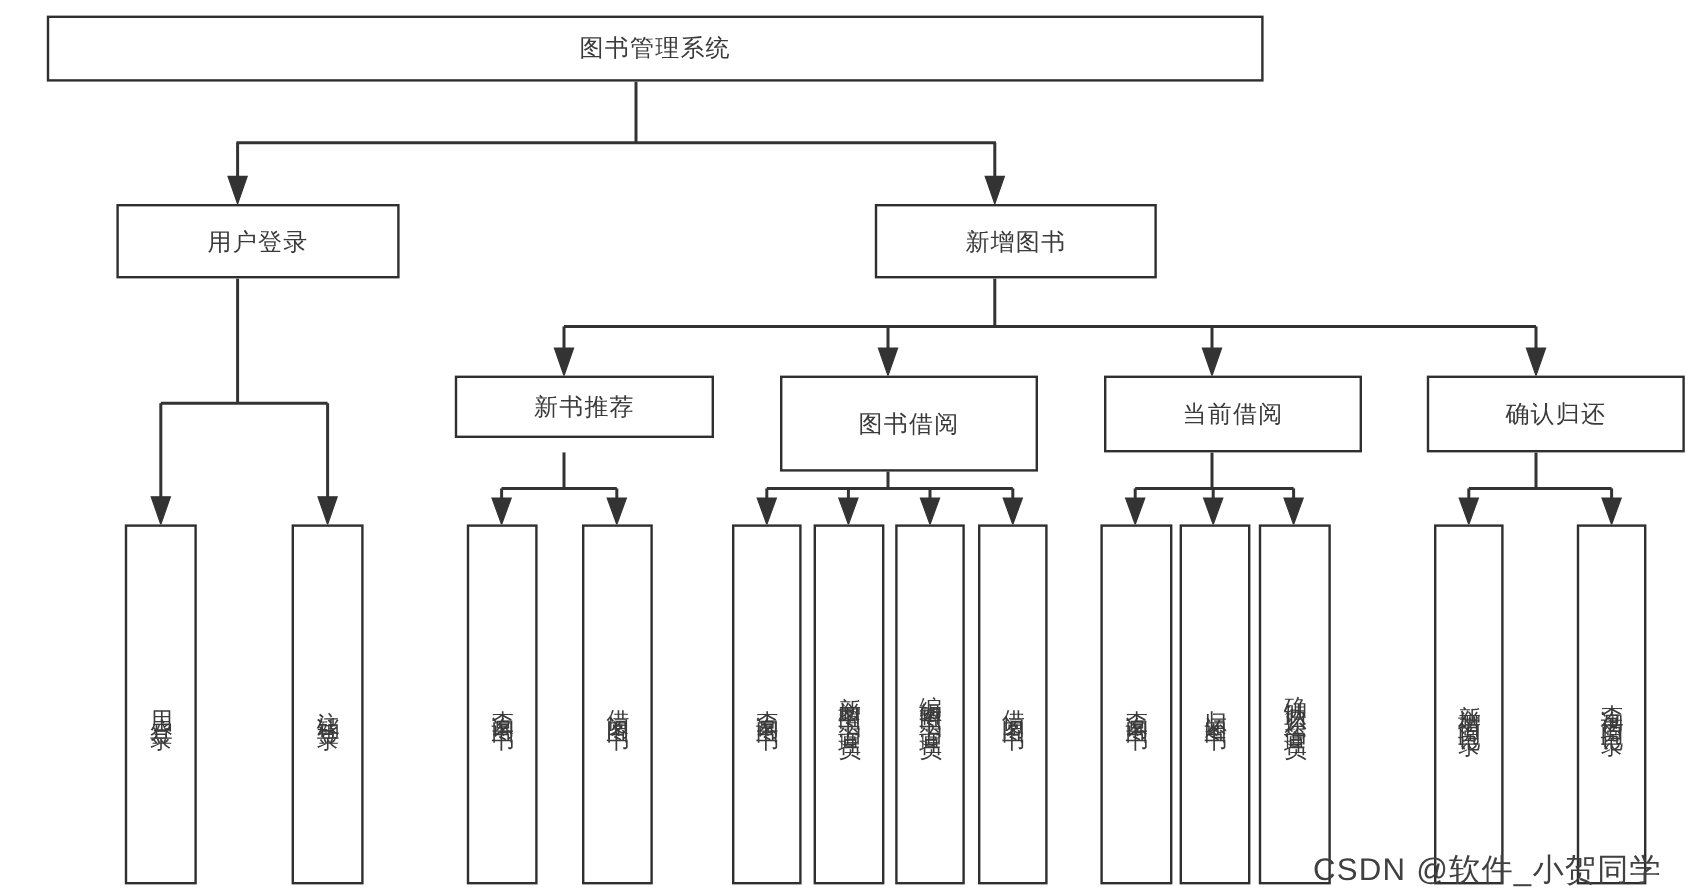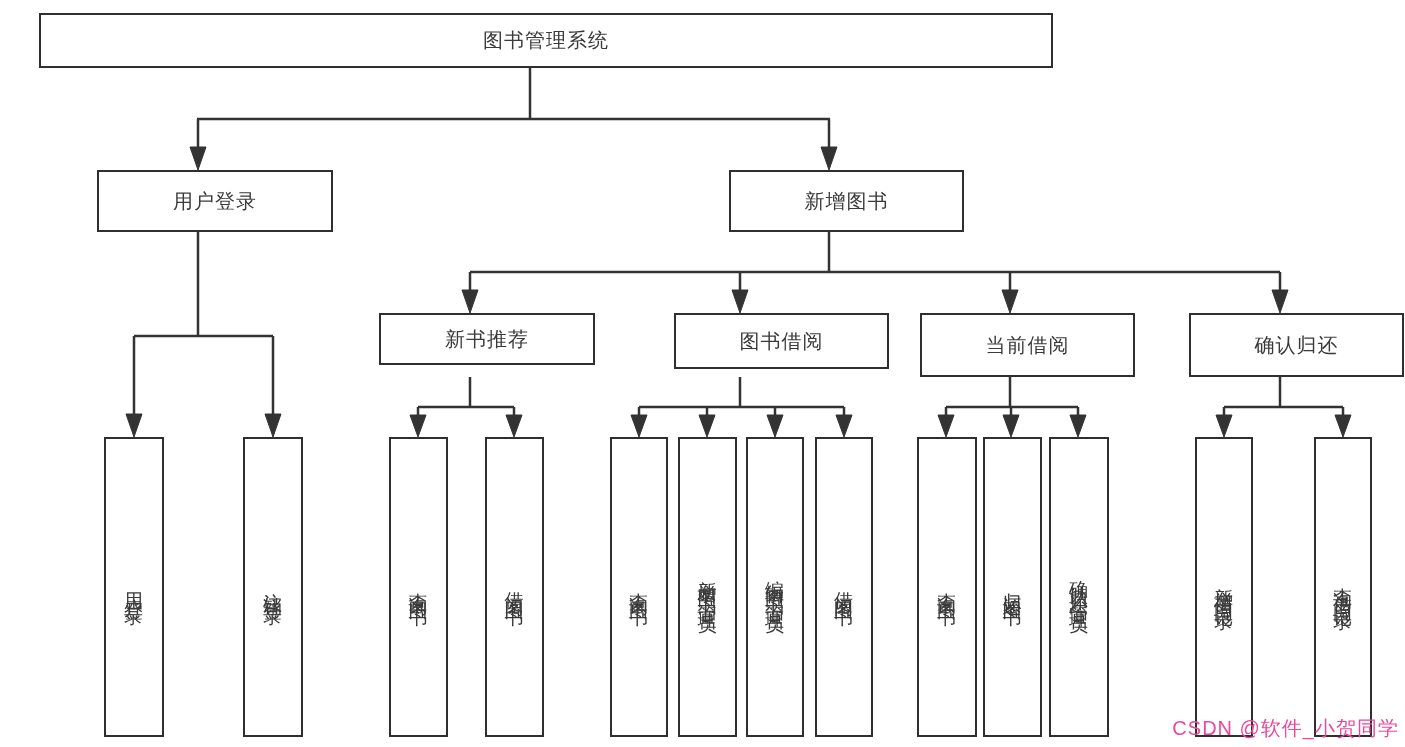--- a/index.html
+++ b/index.html
@@ -44,25 +44,25 @@
   }
   .vbox {
     writing-mode: vertical-rl;
     text-orientation: mixed;
     font-size: 19px;
     letter-spacing: 5px;
     line-height: 1;
   }
   .watermark {
     position: absolute;
-    right: 6px;
+    right: 20px;
     bottom: 5px;
     z-index: 5;
-    font-size: 20px;
-    color: #ec4899;
+    font-size: 26px;
+    color: #404040;
     letter-spacing: 1px;
     white-space: nowrap;
   }
 </style>
 </head>
 <body>
 
 <div id="stage">
 
   <svg id="wires" viewBox="0 0 1405 747" xmlns="http://www.w3.org/2000/svg">
@@ -140,21 +140,21 @@
       <polygon points="1335,415 1351,415 1343,437"></polygon>
     </g>
   </svg>
 
   <div class="hbox" style="left:22px; top:13px; width:1014px; height:55px;">图书管理系统</div>
 
   <div class="hbox" style="left:80px; top:170px; width:236px; height:62px;">用户登录</div>
   <div class="hbox" style="left:712px; top:170px; width:235px; height:62px;">新增图书</div>
 
   <div class="hbox" style="left:362px; top:313px; width:216px; height:52px;">新书推荐</div>
-  <div class="hbox" style="left:657px; top:313px; width:215px; height:56px;text-align:right;">图书借阅</div>
+  <div class="hbox" style="left:633px; top:313px; width:215px; height:80px;text-align:right;">图书借阅</div>
   <div class="hbox" style="left:903px; top:313px; width:215px; height:64px;">当前借阅</div>
   <div class="hbox" style="left:1172px; top:313px; width:215px; height:64px;">确认归还</div>
 
   <div class="vbox" style="left:104px; top:437px; width:60px; height:300px;">用户登录</div>
   <div class="vbox" style="left:243px; top:437px; width:60px; height:300px;">注销登录</div>
 
   <div class="vbox" style="left:389px; top:437px; width:59px; height:300px;">查询图书</div>
   <div class="vbox" style="left:485px; top:437px; width:59px; height:300px;">借阅图书</div>
 
   <div class="vbox" style="left:610px; top:437px; width:58px; height:300px;">查询图书</div>

